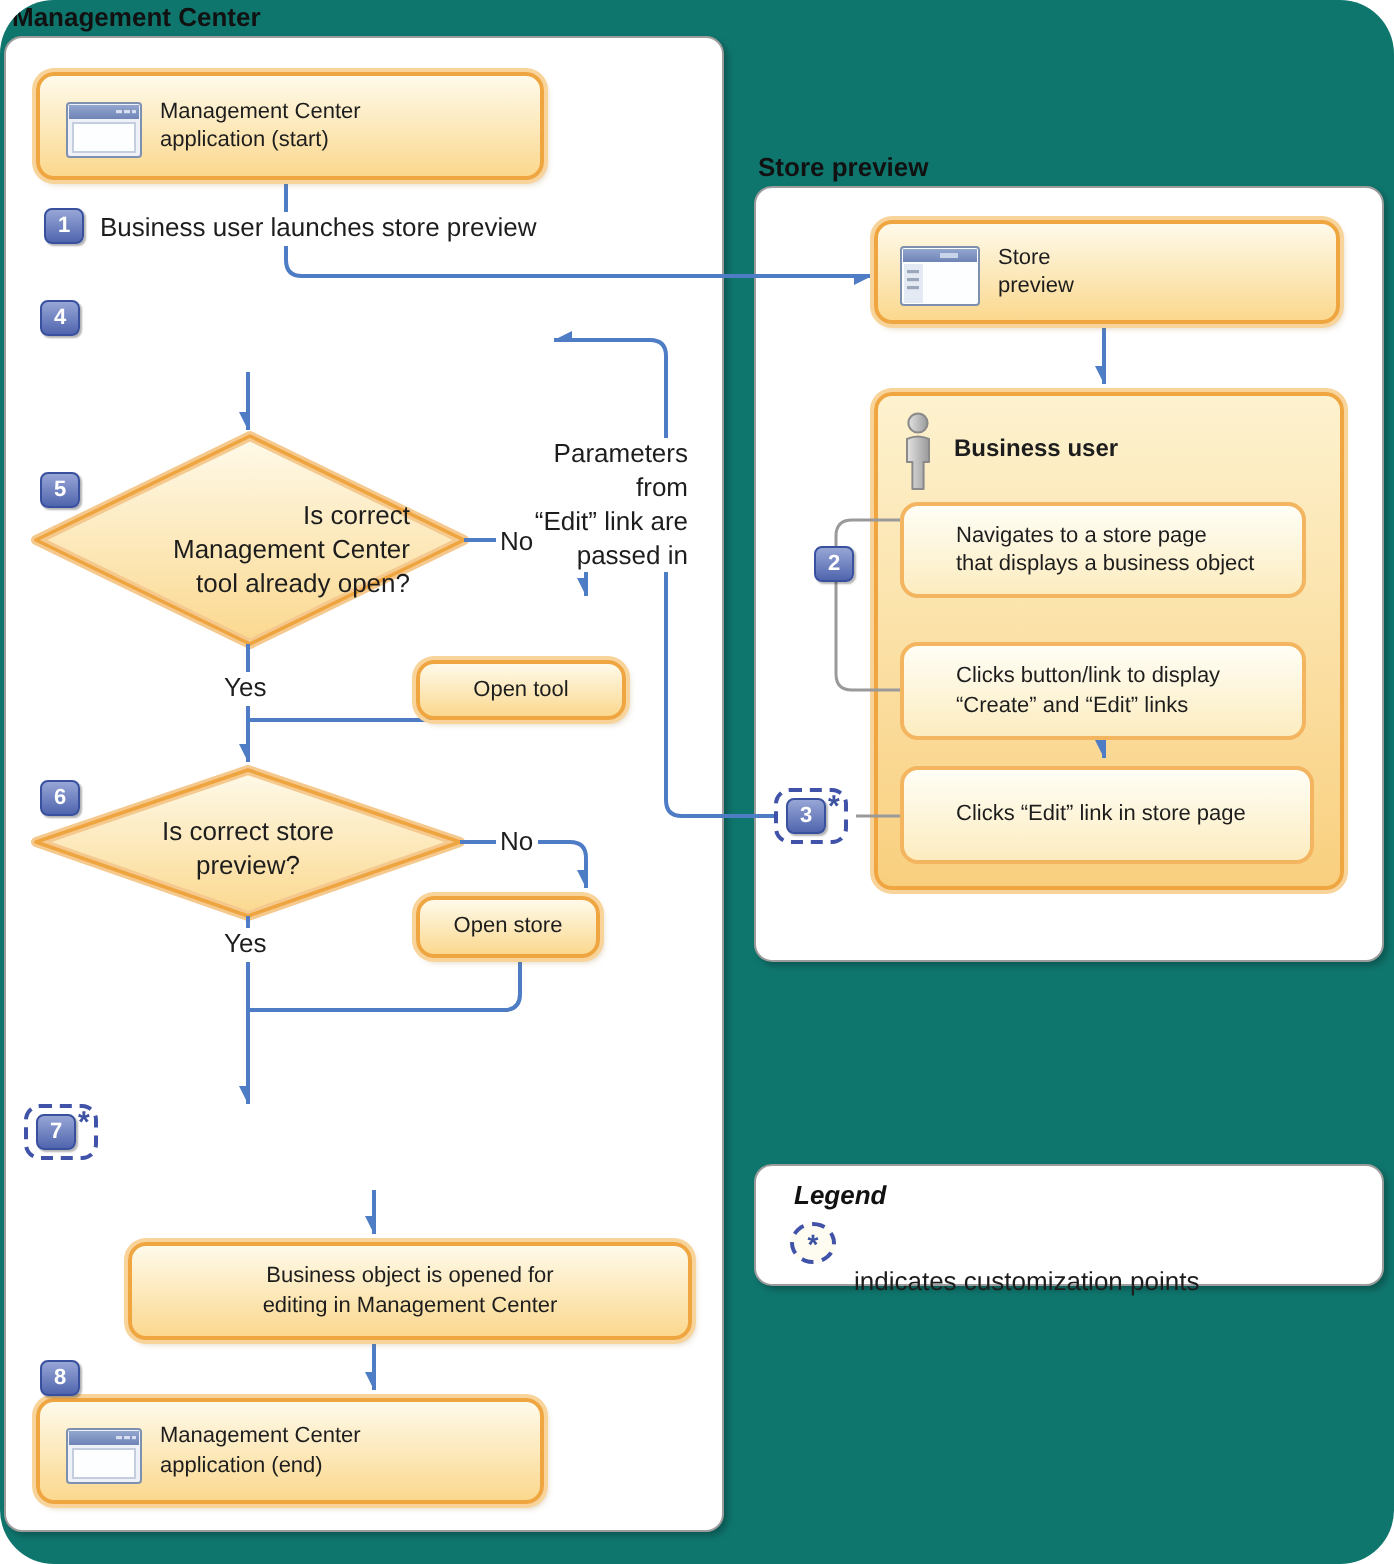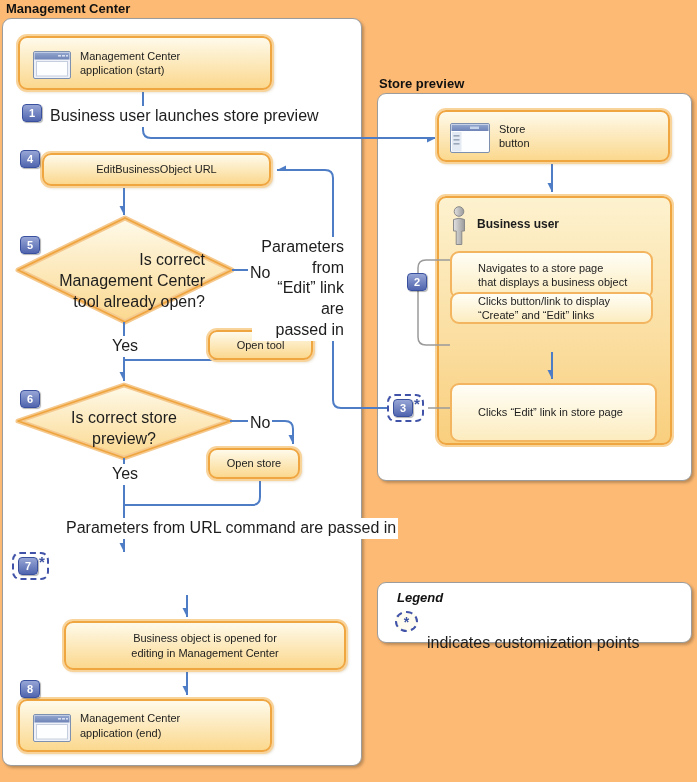--- a/index.html
+++ b/index.html
@@ -1,34 +1,34 @@
 <!DOCTYPE html>
 <html><head>
 <meta charset="utf-8">
 <style>
   html,body{margin:0;padding:0;background:#fff;}
-  #stage{position:relative;width:697px;height:782px;background:#fdba74;
-         font-family:"Liberation Sans","DejaVu Sans",sans-serif;color:#1d1d1d;overflow:hidden;}
+  #stage{position:relative;width:697px;height:782px;background:#0f766e;
+         font-family:"Liberation Sans","DejaVu Sans",sans-serif;color:#1d1d1d;overflow:hidden;border-radius:27px;}
   .panel{position:absolute;background:#fff;border:1px solid #9c9c9c;border-radius:9px;
          box-shadow:2px 2px 3px rgba(0,0,0,.25);z-index:1;box-sizing:border-box;}
   .ptitle{position:absolute;font-size:13px;font-weight:bold;color:#111;z-index:5;white-space:nowrap;}
   .flowbox{position:absolute;background:linear-gradient(180deg,#fefaea 0%,#fbd88e 100%);
          border:2px solid #f0a640;border-radius:9px;
          box-shadow:0 0 0 2px #f8d39a,1.5px 2px 3px rgba(160,120,50,.35);
          box-sizing:border-box;display:flex;align-items:center;justify-content:center;
          text-align:center;z-index:4;font-size:11px;line-height:1.3;}
   .leftalign{justify-content:flex-start;text-align:left;}
   .bu-container{position:absolute;background:linear-gradient(180deg,#fdf2cf 0%,#f9cf7e 100%);
          border:2px solid #f0a640;border-radius:9px;box-shadow:0 0 0 2px #f8d39a;
          box-sizing:border-box;z-index:2;}
   .subbox{position:absolute;background:linear-gradient(180deg,#fffef6 0%,#fcecbf 100%);
          border:2px solid #f3b55f;border-radius:9px;box-sizing:border-box;
          display:flex;align-items:center;text-align:left;padding-left:26px;
          z-index:4;font-size:11px;line-height:1.3;}
-  .lbl{position:absolute;font-size:16px;line-height:1.3;color:#1d1d1d;white-space:pre-line;z-index:5;}
+  .lbl{position:absolute;font-size:13px;line-height:1.3;color:#1d1d1d;white-space:pre-line;z-index:5;}
   .wbg{background:#fff;padding:0 2px;}
   .badge{position:absolute;width:20px;height:18px;border-radius:4px;
          background:linear-gradient(180deg,#97a6d6 0%,#5065ae 100%);
          border:1px solid #38509e;color:#fff;font-weight:bold;font-size:11px;
          display:flex;align-items:center;justify-content:center;z-index:5;
          box-shadow:1px 1px 1px rgba(0,0,0,.3);box-sizing:border-box;}
   .cust{position:absolute;border:2px dashed #4053a8;border-radius:8px;background:#fff;
          display:flex;align-items:flex-start;padding:3px 2px 3px 4px;z-index:5;box-sizing:border-box;}
   .cust .badge{position:relative;flex:0 0 auto;}
   .star{color:#3d53a1;font-weight:bold;font-size:15px;line-height:10px;margin-left:1px;z-index:6;}
@@ -111,25 +111,22 @@
       <rect x="3.5" y="10.5" width="31" height="14.5" fill="#fdfeff" stroke="#c4cede" stroke-width="1"></rect>
     </svg>
     <span style="white-space:pre-line;">Management Center
 application (start)</span>
   </div>
 
   <div class="badge" style="left:22px;top:104px;">1</div>
   <div class="lbl wbg" style="left:48px;top:106px;">Business user launches store preview</div>
 
   <div class="badge" style="left:20px;top:150px;">4</div>
-  <div class="flowbox" style="left:42px;top:153px;width:229px;height:33px;">
-    <span>EditBusinessObject URL</span>
-  </div>
-
-  <div class="lbl" style="left:252px;top:216px;width:94px;text-align:right;">
+
+  <div class="lbl" style="left:252px;top:202px;width:94px;text-align:right;">
     <span class="wbg" style="display:inline-block;">Parameters from
 “Edit” link are
 passed in</span>
   </div>
 
   <div class="badge" style="left:20px;top:236px;">5</div>
   <div class="lbl" style="left:45px;top:250px;width:160px;text-align:right;">Is correct
 Management Center
 tool already open?</div>
 
@@ -142,21 +139,20 @@
   <div class="badge" style="left:20px;top:390px;">6</div>
   <div class="lbl" style="left:44px;top:408px;width:160px;text-align:center;">Is correct store
 preview?</div>
 
   <div class="lbl wbg" style="left:248px;top:413px;">No</div>
   <div class="flowbox" style="left:208px;top:448px;width:92px;height:31px;">
     <span>Open store</span>
   </div>
   <div class="lbl wbg" style="left:110px;top:464px;">Yes</div>
 
-  <div class="lbl wbg" style="left:64px;top:518px;">Parameters from URL command are passed in</div>
 
   <div class="cust" style="left:12px;top:552px;">
     <div class="badge">7</div>
     <span class="star">*</span>
   </div>
 
   <div class="flowbox" style="left:64px;top:621px;width:282px;height:49px;">
     <span style="white-space:pre-line;">Business object is opened for
 editing in Management Center</span>
   </div>
@@ -179,51 +175,51 @@
     <svg class="icon" style="left:11px;top:11px;" width="40" height="30">
       <rect x="0.5" y="0.5" width="39" height="29" rx="1.5" fill="#fdfeff" stroke="#7e90b0"></rect>
       <rect x="1.5" y="1.5" width="37" height="6.5" fill="url(#tb1)"></rect>
       <rect x="20" y="3.5" width="9" height="2.5" fill="#c8d4ea"></rect>
       <rect x="2" y="9" width="9.5" height="19.5" fill="#e4eaf3"></rect>
       <rect x="3.5" y="12" width="6" height="1.6" fill="#9aa6ba"></rect>
         <rect x="3.5" y="16" width="6" height="1.6" fill="#9aa6ba"></rect>
         <rect x="3.5" y="20" width="6" height="1.6" fill="#9aa6ba"></rect>
     </svg>
     <span style="white-space:pre-line;">Store
-button</span>
+preview</span>
   </div>
 
   <svg class="icon" style="left:449px;top:206px;" width="20" height="40">
     <defs>
         <linearGradient id="pg" x1="0" y1="0" x2="1" y2="0">
           <stop offset="0" stop-color="#e2e2e2"></stop>
           <stop offset="1" stop-color="#9a9a9a"></stop>
         </linearGradient>
       </defs>
     <circle cx="10" cy="5.5" r="4.8" fill="url(#pg)" stroke="#8a8a8a"></circle>
     <path d="M4.5,13.5 Q10,11 15.5,13.5 L15.5,25 H12.8 V38.5 H7.2 V25 H4.5 Z" fill="url(#pg)" stroke="#8a8a8a" stroke-linejoin="round"></path>
   </svg>
   <div class="lbl boldlbl" style="left:477px;top:217px;">Business user</div>
 
   <div class="badge" style="left:407px;top:273px;">2</div>
 
   <div class="subbox" style="left:450px;top:251px;width:203px;height:48px;">
     <span style="white-space:pre-line;">Navigates to a store page
 that displays a business object</span>
   </div>
-  <div class="subbox" style="left:450px;top:292px;width:203px;height:32px;">
+  <div class="subbox" style="left:450px;top:321px;width:203px;height:49px;">
     <span style="white-space:pre-line;">Clicks button/link to display
 “Create” and “Edit” links</span>
   </div>
 
   <div class="cust" style="left:387px;top:394px;">
     <div class="badge">3</div>
     <span class="star">*</span>
   </div>
-  <div class="subbox" style="left:450px;top:383px;width:207px;height:59px;">
+  <div class="subbox" style="left:450px;top:383px;width:207px;height:49px;">
     <span>Clicks “Edit” link in store page</span>
   </div>
 
   <div class="ptitle" style="left:397px;top:590px;font-style:italic;">Legend</div>
   <div class="legendcircle" style="left:395px;top:611px;">
     <span class="star">*</span>
   </div>
   <div class="lbl" style="left:427px;top:614px;margin-top:19px;">indicates customization points</div>
 
 </div>

